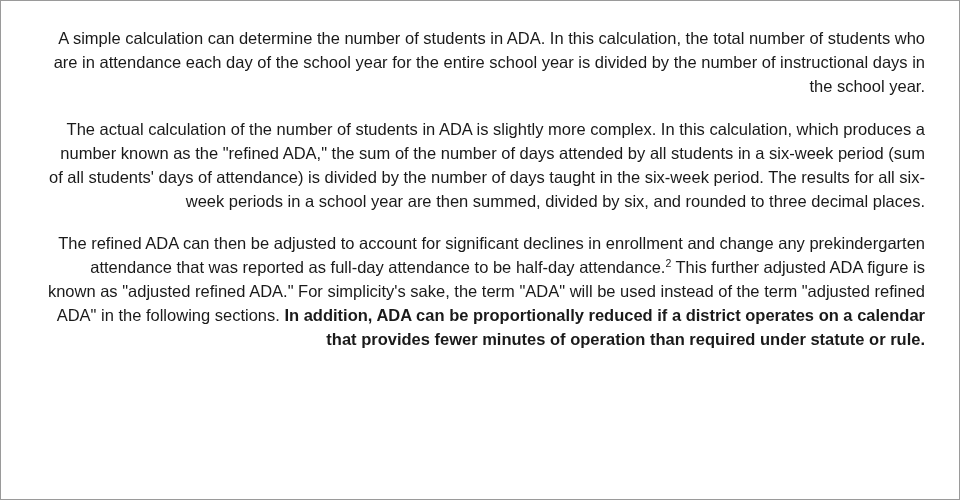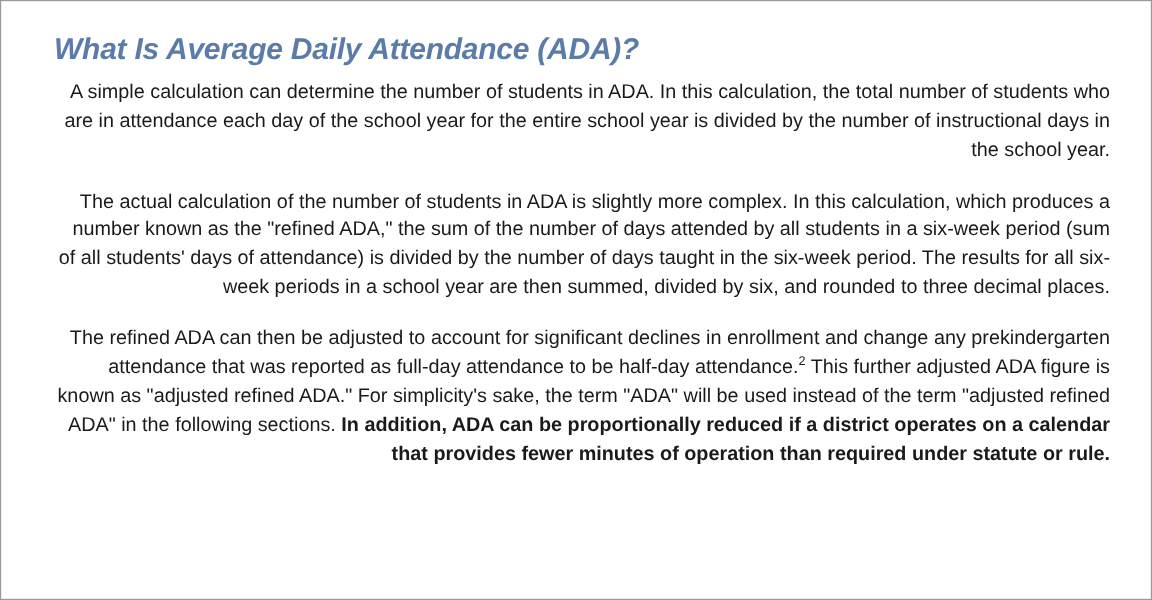--- a/index.html
+++ b/index.html
@@ -48,21 +48,20 @@
     font-size: 10.5px;
     vertical-align: super;
     line-height: 0;
   }
 </style>
 </head>
 <body>
 
 <div class="callout-box">
 
-  <h1 class="callout-title">What Is Average Daily Attendance (ADA)?</h1>
 
   <p class="para">A simple calculation can determine the number of students in ADA. In this calculation, the total number of students who are in attendance each day of the school year for the entire school year is divided by the number of instructional days in the school year.</p>
 
   <p class="para">The actual calculation of the number of students in ADA is slightly more complex. In this calculation, which produces a number known as the "refined ADA," the sum of the number of days attended by all students in a six-week period (sum of all students' days of attendance) is divided by the number of days taught in the six-week period. The results for all six-week periods in a school year are then summed, divided by six, and rounded to three decimal places.</p>
 
   <p class="para"><span>The refined ADA can then be adjusted to account for significant declines in enrollment and change any prekindergarten attendance that was reported as full-day attendance to be half-day attendance.</span><sup class="footnote">2</sup><span> This further adjusted ADA figure is known as "adjusted refined ADA." For simplicity's sake, the term "ADA" will be used instead of the term "adjusted refined ADA" in the following sections. </span><span class="bold-run">In addition, ADA can be proportionally reduced if a district operates on a calendar that provides fewer minutes of operation than required under statute or rule.</span></p>
 
 </div>
 
 </body></html>

